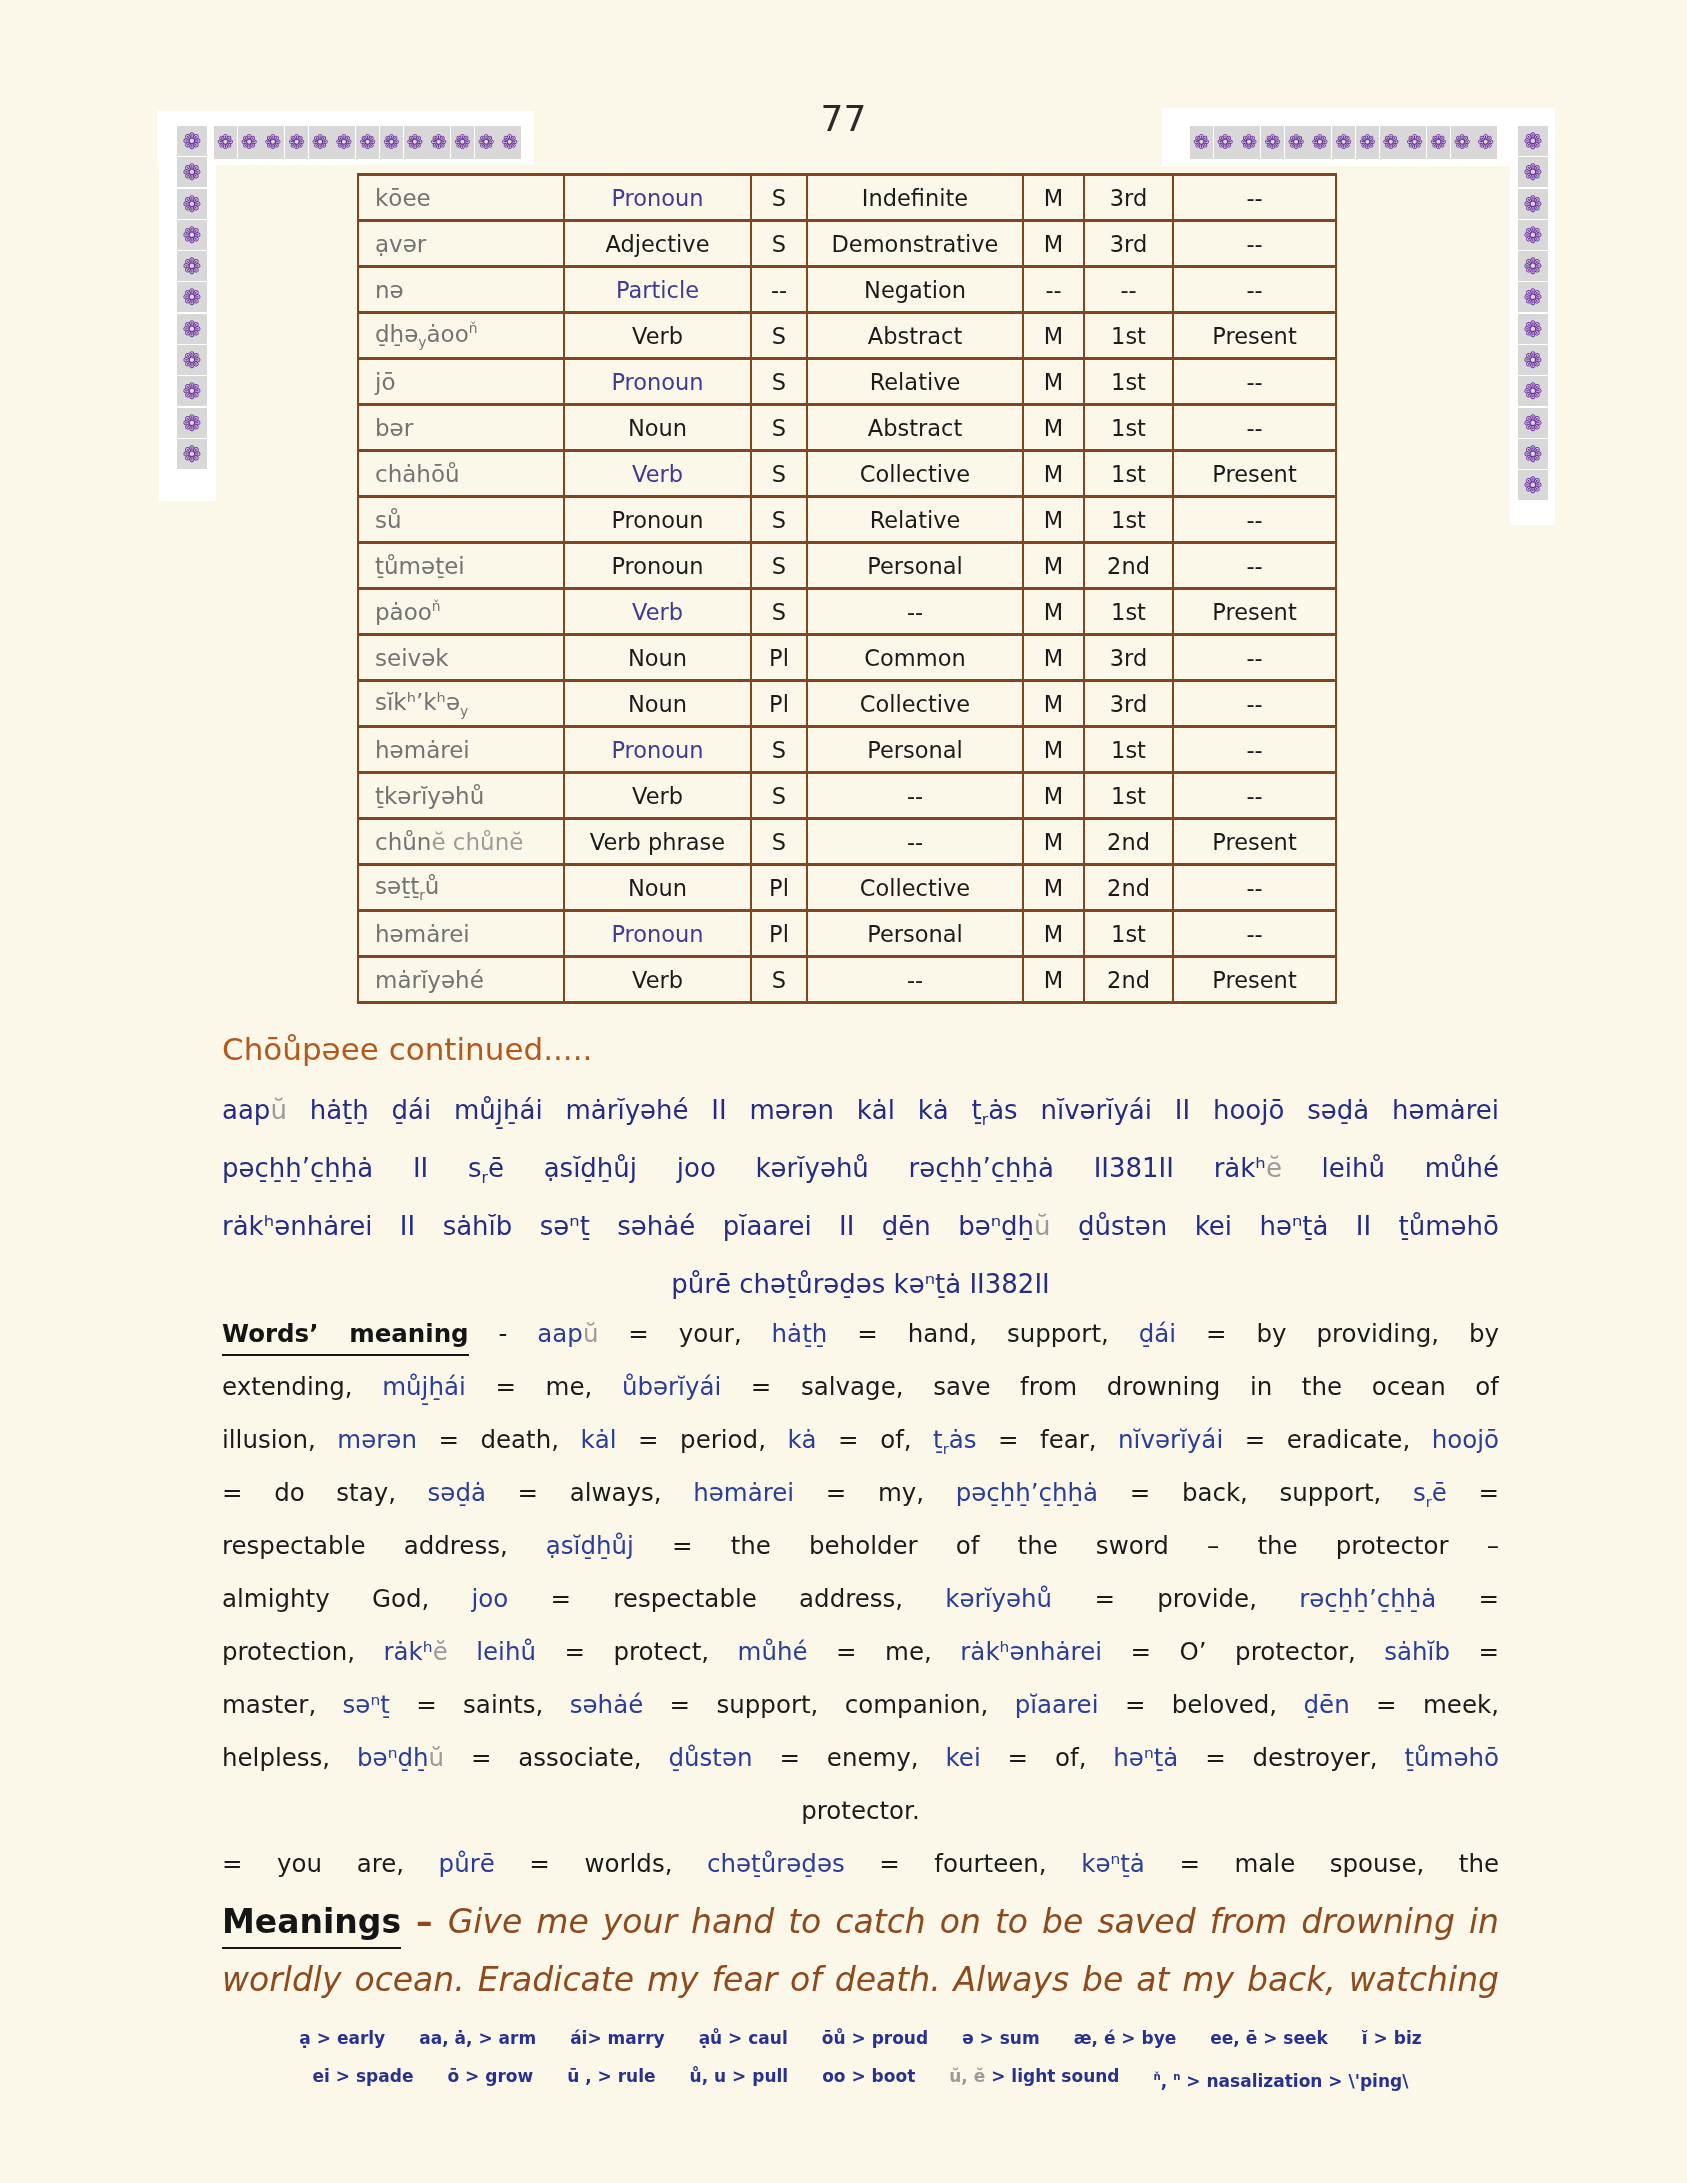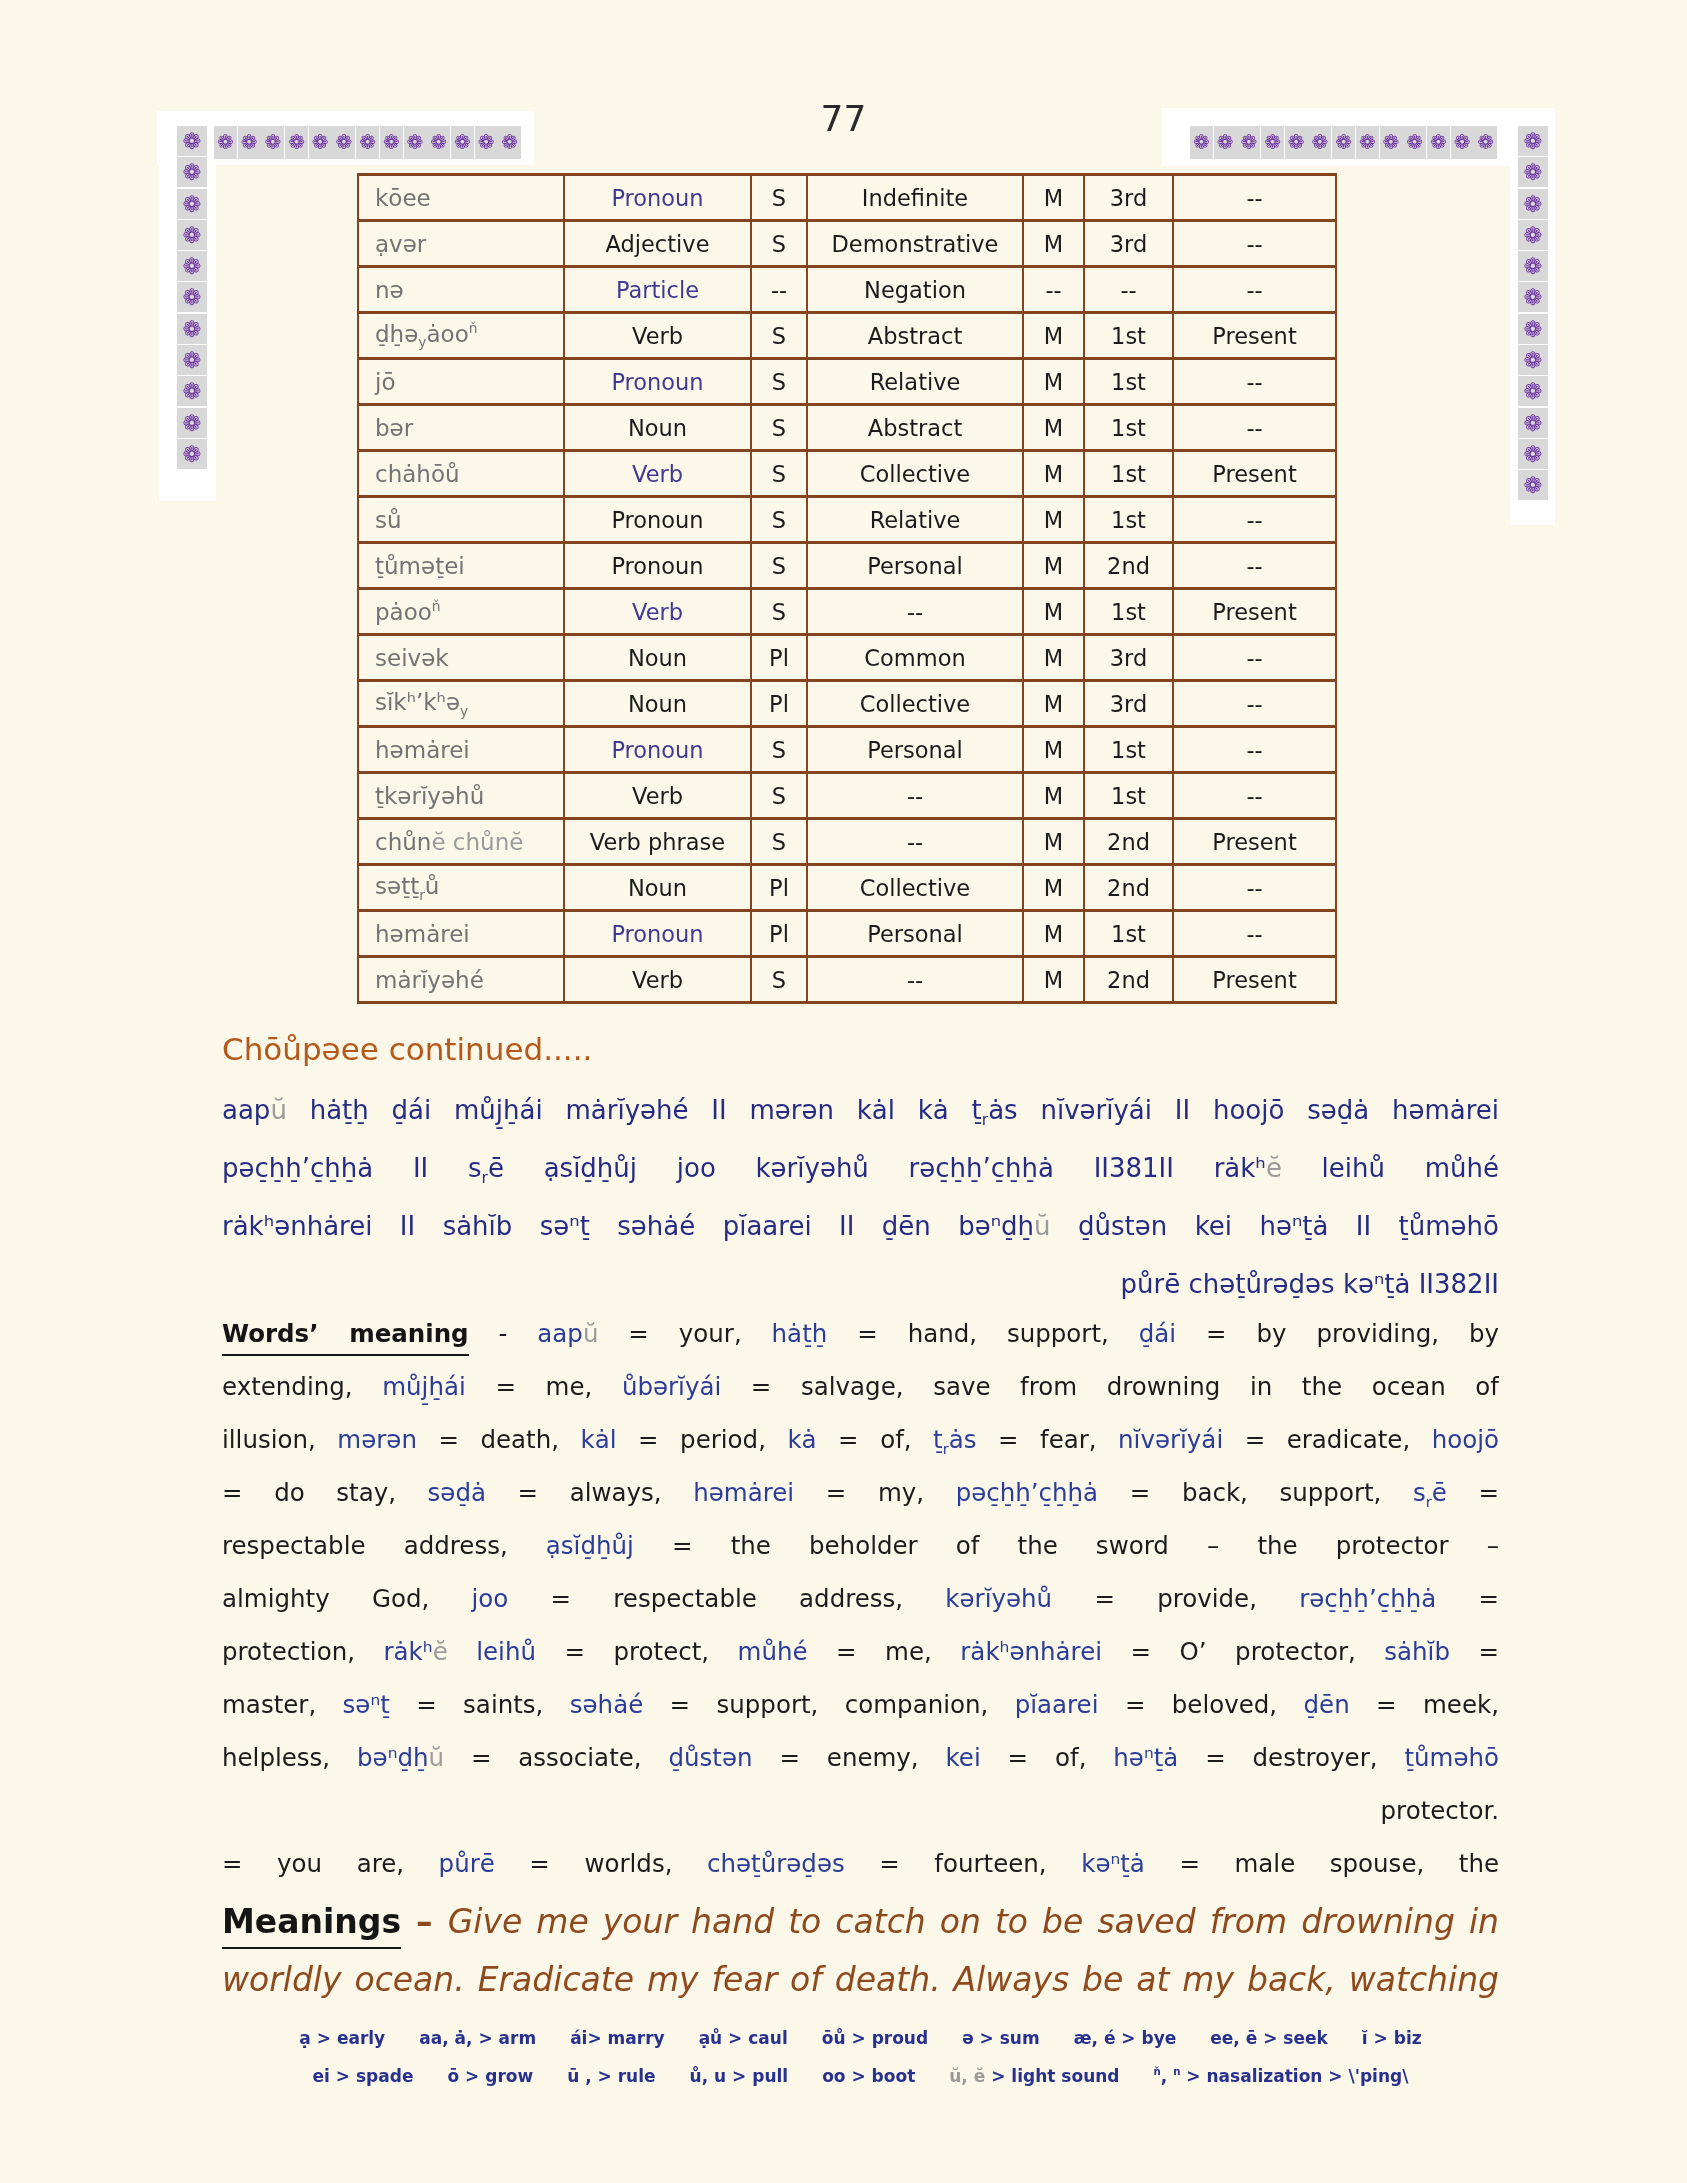--- a/index.html
+++ b/index.html
@@ -39,41 +39,41 @@
 
   
   .tblock{position:absolute;left:222px;width:1277px;}
   #heading{position:absolute;left:222px;top:1031px;font-size:31px;color:#B5591B;}
   #verse .tline{height:58px;line-height:58px;font-size:26px;}
   #words .tline{height:53px;line-height:53px;font-size:24.5px;}
   #meanings .tline{height:58px;line-height:58px;font-size:33px;}
   #verse{top:1081px;} #words{top:1307px;} #meanings{top:1893px;}
   .tline{overflow:hidden;}
   .jl{text-align:justify;text-align-last:justify;}
-  .el{text-align:right;}
+  .el{text-align:center;}
 
   
   .tk.n{color:#737373;}
   .tk.v{color:#262C85;}
   .tk.b{color:#2B3C9A;}
   .tk.k{color:#1B1B1B;}
   .tk.g{color:#9B9B9B;}
   .tk.u{color:#151515;font-weight:bold;border-bottom:2.6px solid #151515;padding-bottom:6px;}
   .tk.m{color:#8E4A1D;font-style:italic;}
   .tk.md{color:#8E4A1D;font-weight:bold;}
   .tk.L{color:#28318F;}
   .tk.Lg{color:#9B9B9B;}
   .tk.sp{vertical-align:super;font-size:60%;}
   .tk.sb{vertical-align:sub;font-size:60%;}
 
   
   .legend-row{position:absolute;left:222px;width:1277px;display:flex;
               justify-content:center;gap:34px;font-size:17px;font-weight:600;
               height:33px;line-height:33px;white-space:nowrap;}
-  #legend1{top:2022px;} #legend2{top:2060px;align-items:flex-end;}
+  #legend1{top:2022px;} #legend2{top:2060px;}
   .leg-item{display:inline-block;}
 </style>
 </head>
 <body>
 
 <div id="page">
 
   <div class="pgnum">77</div>
 
   <div class="whiteband" id="wb-tl-h"></div>

